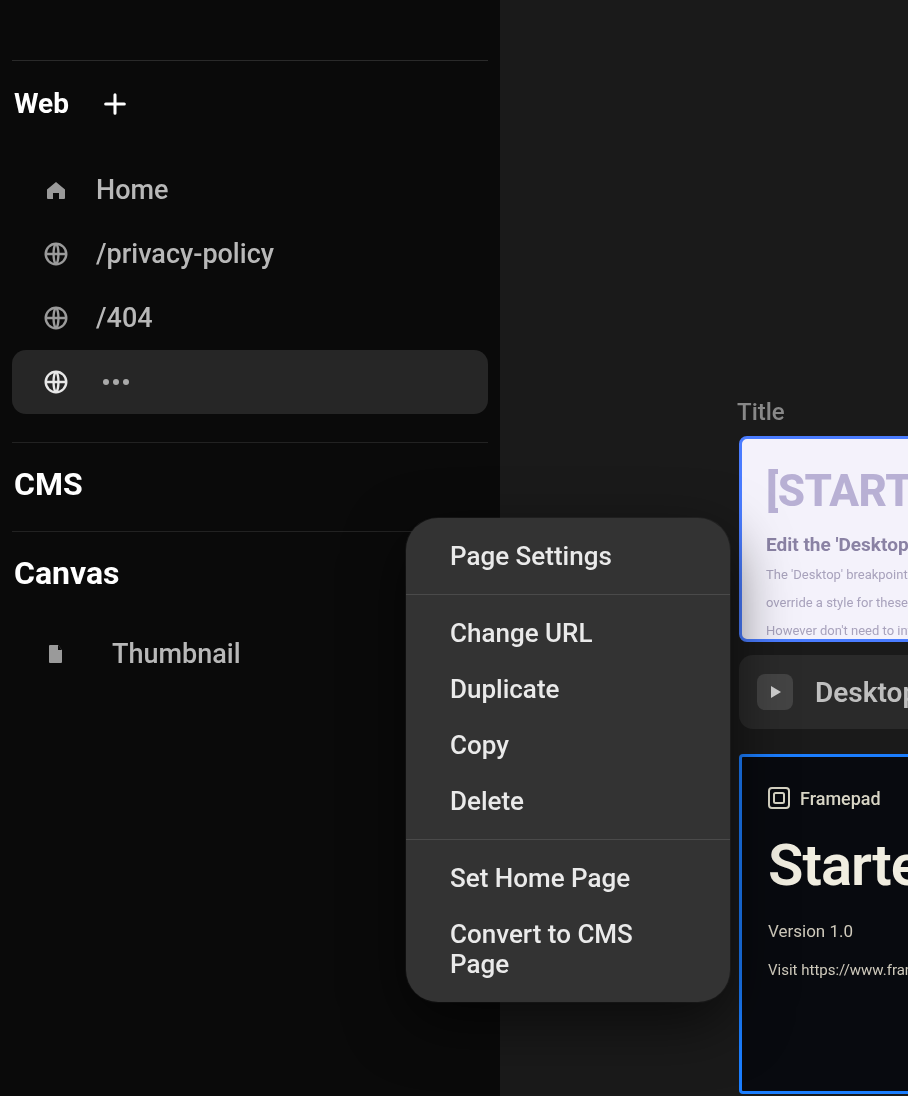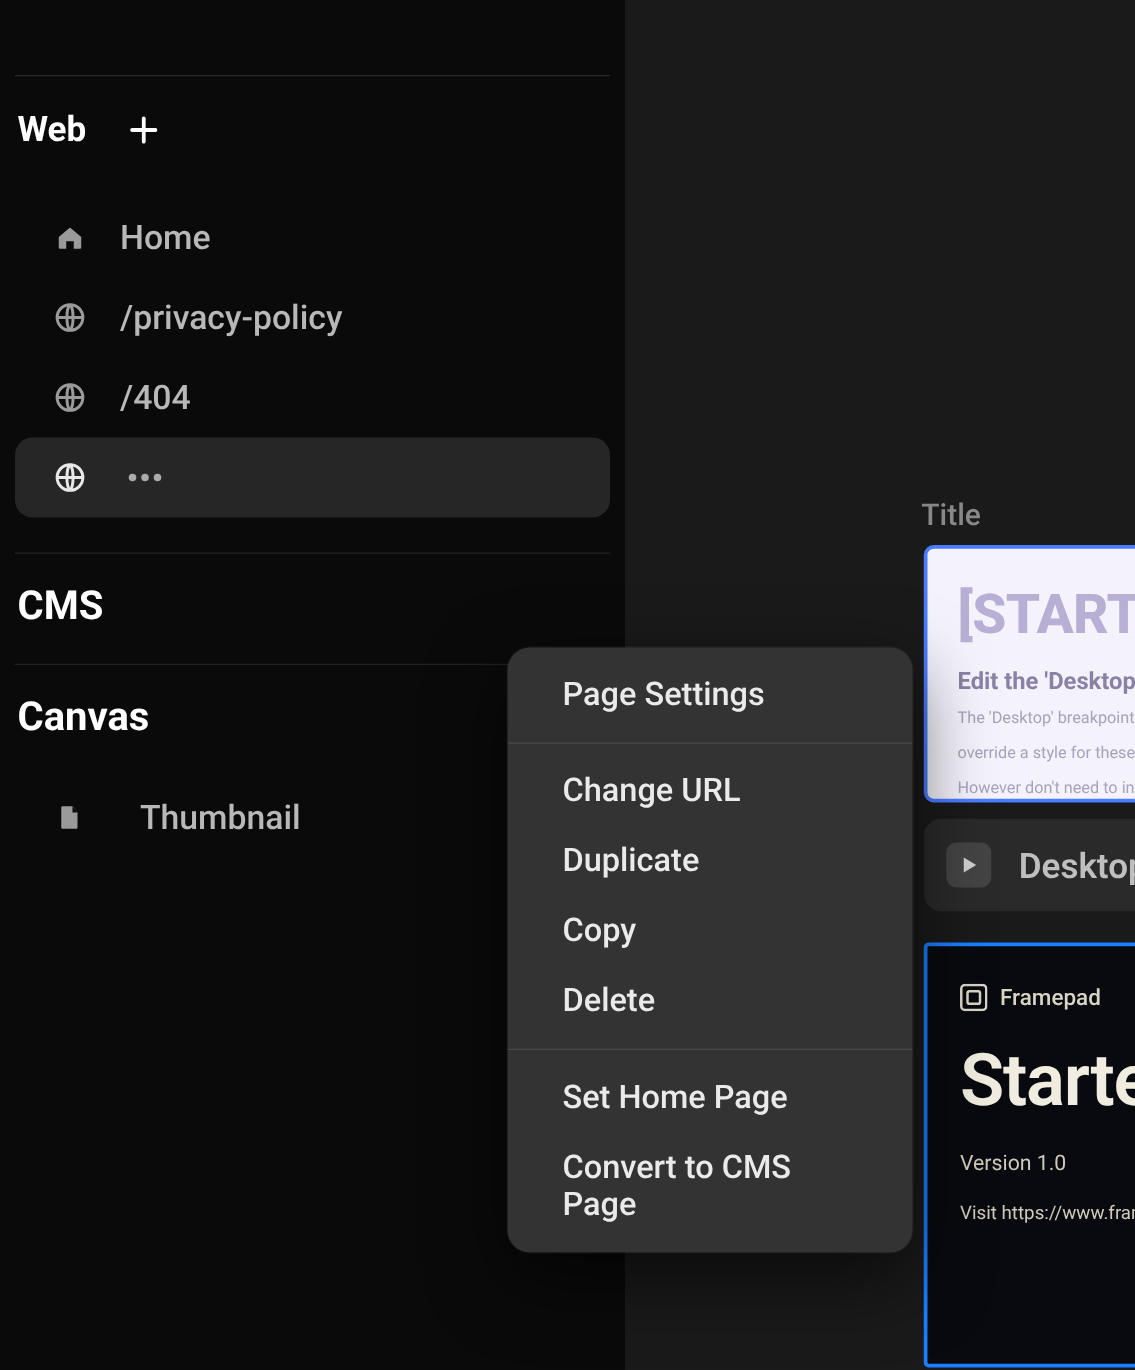--- a/index.html
+++ b/index.html
@@ -118,21 +118,21 @@
   }
   .canvas-item .icon { width:28px; height:28px; flex-shrink:0; display:flex; align-items:center; justify-content:center;}
 
   
   .context-menu {
     position: absolute;
     left: 406px;
     top: 518px;
     width: 324px;
     background: #333333;
-    border-radius: 18px;
+    border-radius: 32px;
     box-shadow: 0 20px 60px rgba(0,0,0,.6), 0 0 0 1px rgba(255,255,255,.05);
     overflow: hidden;
     z-index: 100;
   }
   .menu-section { padding: 10px 0; }
   .menu-item {
     font-size: 26px;
     color: #eaeaea;
     padding: 13px 44px;
     font-weight: 500;

